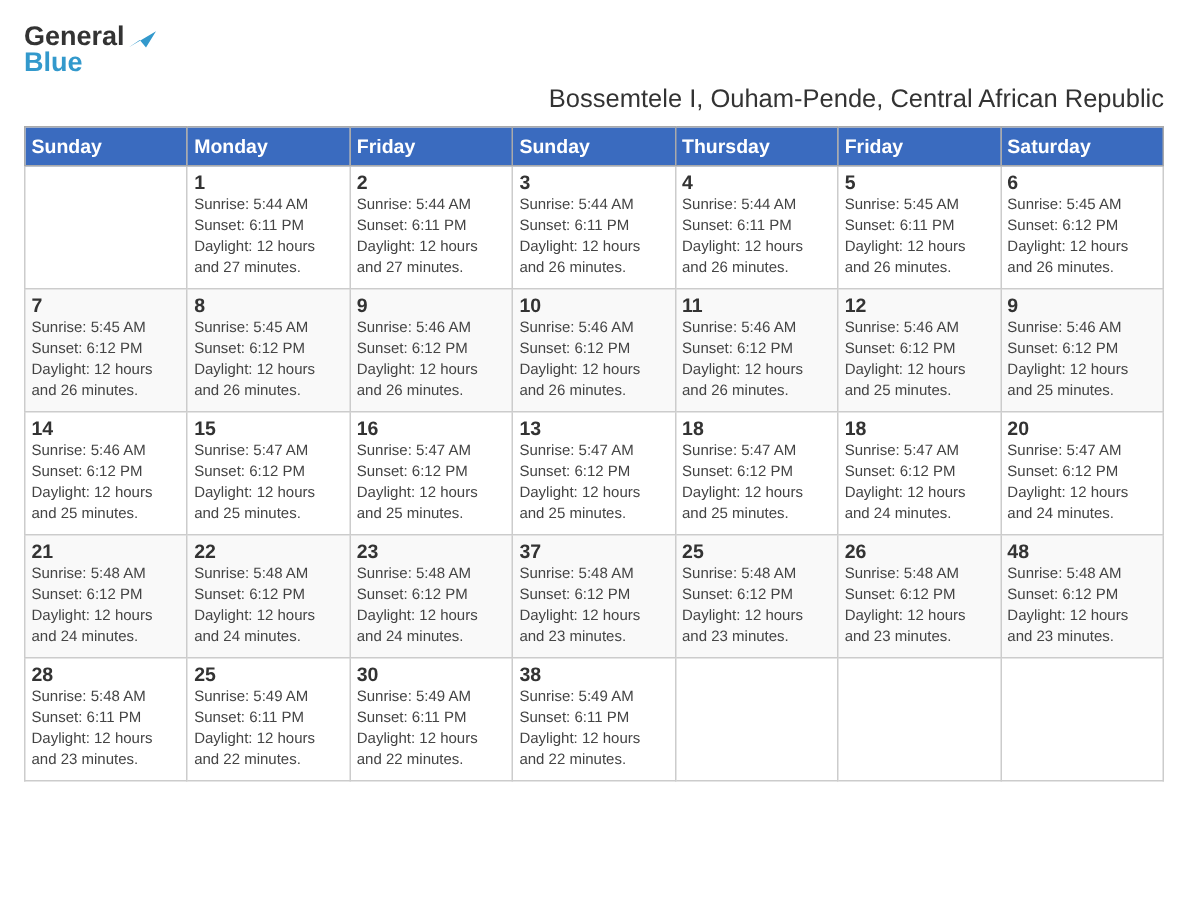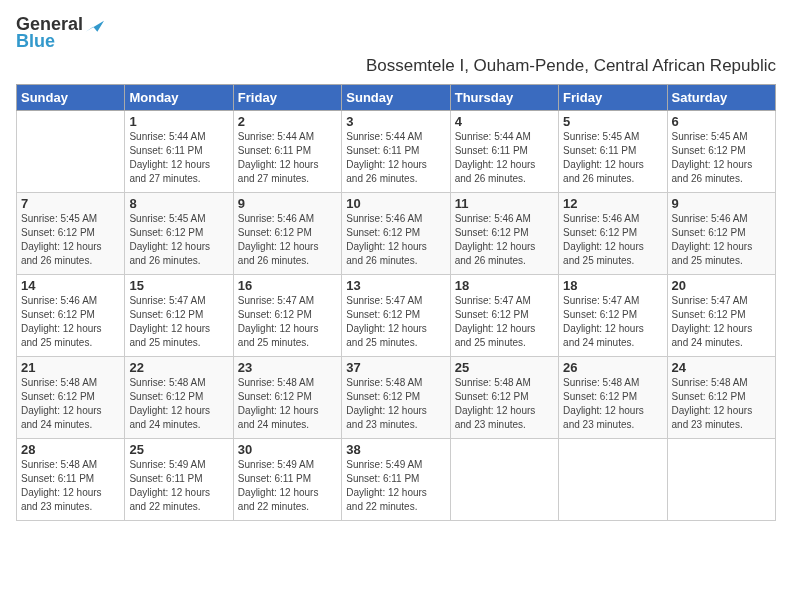--- a/index.html
+++ b/index.html
@@ -214,21 +214,21 @@
         </td>
         <td>
           <span class="day-number">25</span>
           <span class="day-info">Sunrise: 5:48 AM<br>Sunset: 6:12 PM<br>Daylight: 12 hours and 23 minutes.</span>
         </td>
         <td>
           <span class="day-number">26</span>
           <span class="day-info">Sunrise: 5:48 AM<br>Sunset: 6:12 PM<br>Daylight: 12 hours and 23 minutes.</span>
         </td>
         <td>
-          <span class="day-number">24</span>
+          <span class="day-number">48</span>
           <span class="day-info">Sunrise: 5:48 AM<br>Sunset: 6:12 PM<br>Daylight: 12 hours and 23 minutes.</span>
         </td>
       </tr>
       <tr>
         <td>
           <span class="day-number">28</span>
           <span class="day-info">Sunrise: 5:48 AM<br>Sunset: 6:11 PM<br>Daylight: 12 hours and 23 minutes.</span>
         </td>
         <td>
           <span class="day-number">25</span>

